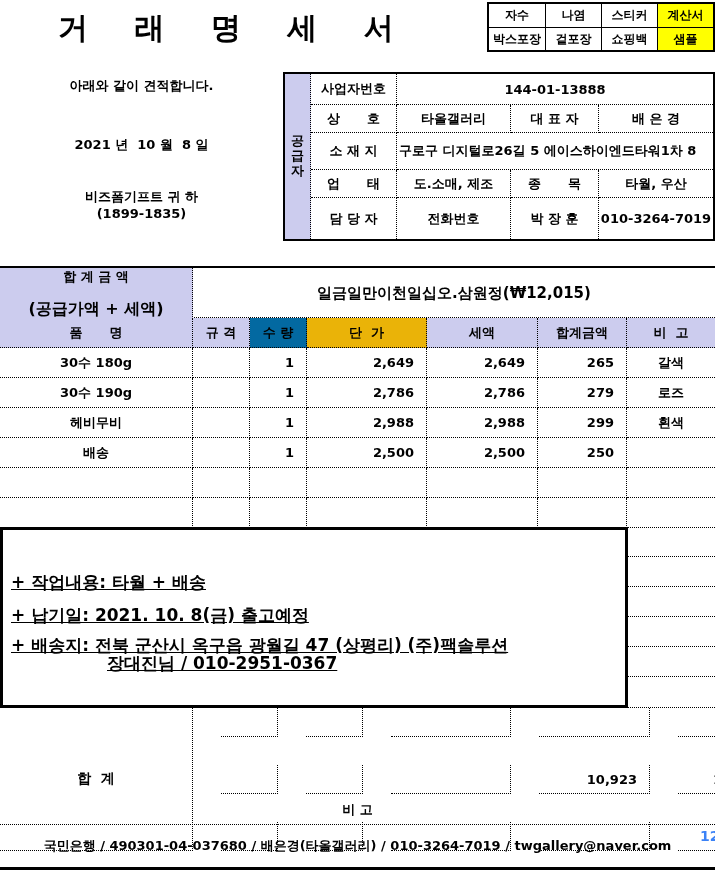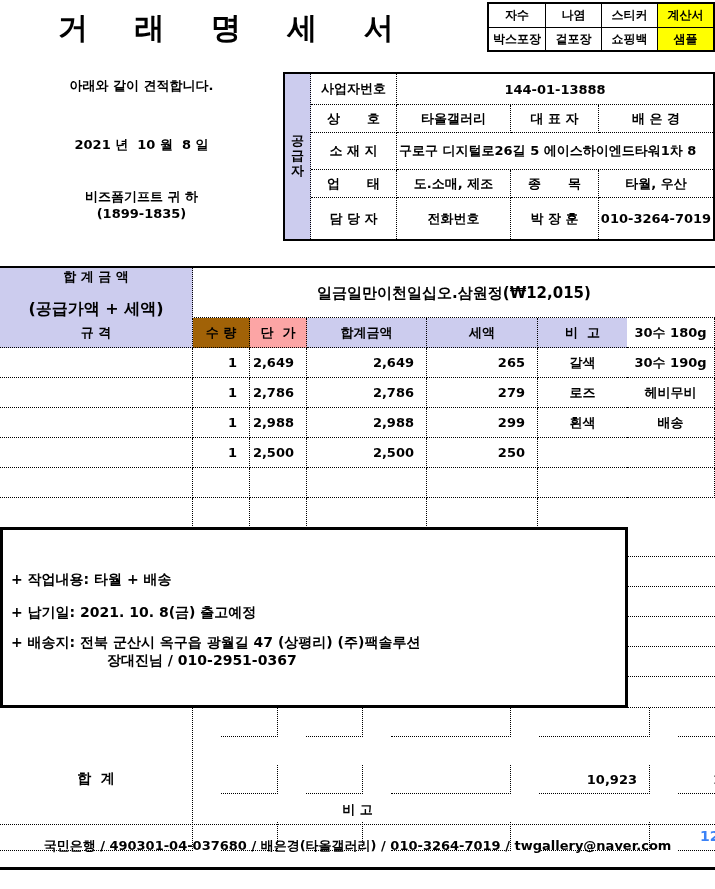--- a/index.html
+++ b/index.html
@@ -52,21 +52,21 @@
   .items { left:0; top:318px; width:715px; display:grid;
            grid-template-columns:193px 57px 57px 120px 111px 89px 88px;
            grid-auto-rows:30px; }
   .items > div { display:flex; align-items:center; justify-content:center;
                  border-bottom:1px dotted #000; border-right:1px dotted #000; overflow:hidden; }
   .items > div.lastcol { border-right:none; }
   .num { justify-content:flex-end !important; padding-right:12px; }
 
   
   .notes-box { left:0; top:527px; width:628px; height:181px; border:3px solid #000; }
-  .notes-box > div { position:absolute; left:8px; white-space:pre; font-size:14px; }
+  .notes-box > div { position:absolute; left:8px; white-space:pre; font-size:17px;text-decoration:underline; }
   .side-rows { left:628px; top:527px; width:87px; height:181px; }
   .side-rows > div { height:30px; border-bottom:1px dotted #000; }
   .side-rows > div:last-child { height:31px; }
 
   
   .summary { left:0; top:708px; width:614px; display:grid;
              grid-template-columns:193px 57px 57px 120px 111px 89px 88px;
              grid-template-rows:29px 29px 29px;gap:28px; }
   .summary > div { display:flex; align-items:center; justify-content:center;
                    border-bottom:1px dotted #000; border-right:1px dotted #000; overflow:hidden; }
@@ -131,25 +131,26 @@
 
   <div class="abs banner">
     <div class="banner-left lav" style="background-color: rgb(204, 204, 238); gap: 12px;">
       <div class="pre">합 계 금 액</div>
       <div class="l2 pre">(공급가액 + 세액)</div>
     </div>
     <div class="banner-right">일금일만이천일십오.삼원정(₩12,015)</div>
   </div>
 
   <div class="abs items">
+    <div class="lav pre" style="background-color: rgb(204, 204, 238);">품      명</div>
     <div class="lav pre" style="background-color: rgb(204, 204, 238);">규 격</div>
-    <div class="lav pre" style="background-color: #a16207;">수 량</div>
-    <div class="lav pre" style="background-color: #fca5a5;">단  가</div>
+    <div class="lav pre" style="background-color: #0369a1;">수 량</div>
+    <div class="lav pre" style="background-color: #eab308;">단  가</div>
+    <div class="lav pre" style="background-color: rgb(204, 204, 238);">세액</div>
     <div class="lav pre" style="background-color: rgb(204, 204, 238);">합계금액</div>
-    <div class="lav pre" style="background-color: rgb(204, 204, 238);">세액</div>
     <div class="lav pre lastcol" style="background-color: rgb(204, 204, 238);">비  고</div>
 
     <div>30수 180g</div>
     <div></div>
     <div class="num">1</div>
     <div class="num">2,649</div>
     <div class="num">2,649</div>
     <div class="num">265</div>
     <div class="lastcol">갈색</div>
 

